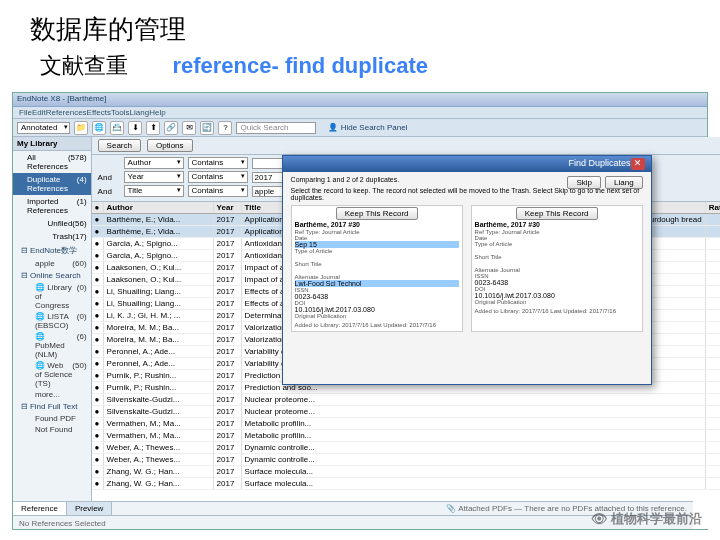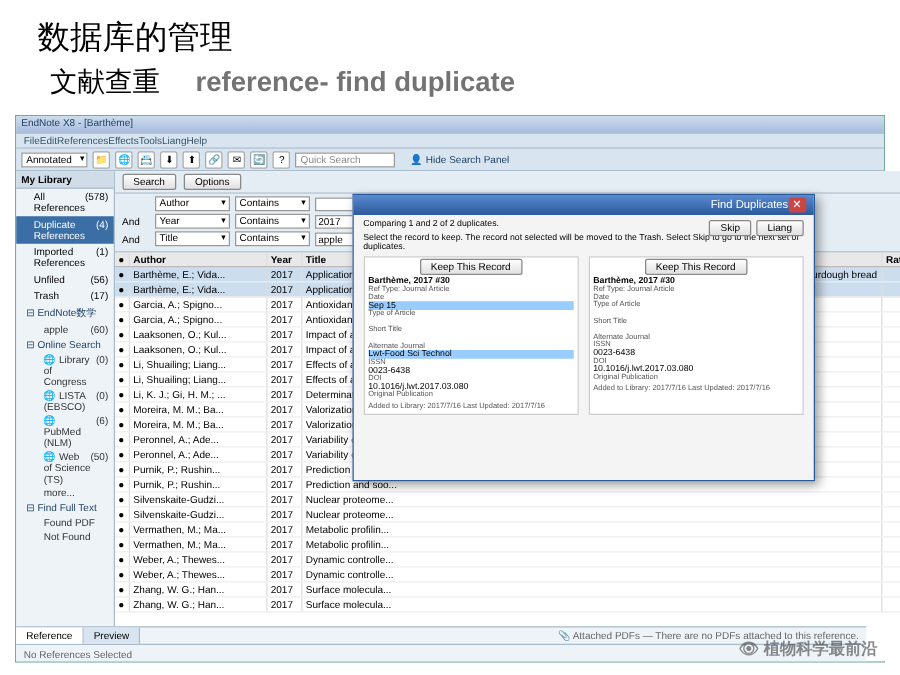--- a/index.html
+++ b/index.html
@@ -1,33 +1,33 @@
 <!DOCTYPE html>
 <html><head>
 <meta charset="utf-8">
 <style>
 *{margin:0;padding:0;box-sizing:border-box;font-family:"Microsoft YaHei",Arial,sans-serif}
 body{width:720px;height:540px;background:#fff;overflow:hidden;position:relative}
 .slide-title{font-size:26px;padding:12px 30px 4px}
 .slide-sub{padding:0 40px 6px}
-.sub-cn{font-size:22px;display:inline-block;margin-right:24px}
-.sub-en{font-size:22px;color:#737373;font-weight:bold;display:inline-block}
+.sub-cn{font-size:22px;display:inline-block;margin-right:40px}
+.sub-en{font-size:22px;color:#3b82f6;font-weight:bold;display:inline-block}
 .app{position:absolute;left:12px;right:12px;top:92px;bottom:10px;border:1px solid #7a9;background:#e8f0f8;font-size:9px}
 .titlebar{height:14px;background:linear-gradient(#cde,#abd);border-bottom:1px solid #8ac;font-size:8px;padding:1px 4px;color:#246}
 .menubar{height:12px;background:#d8e4f0;border-bottom:1px solid #abc;display:flex;padding:1px 6px;font-size:8px;color:#356}
 .toolbar{height:18px;background:#d8e4f0;border-bottom:1px solid #abc;display:flex;align-items:center;padding:0 4px;gap:4px}
 .dd{background:#fff;border:1px solid #999;height:12px;font-size:8px;padding:0 12px 0 3px;position:relative}
 .dd::after{content:"▾";position:absolute;right:2px;top:0;font-size:7px}
 .icon-btn{width:14px;height:14px;background:#fff;border:1px solid #aaa;border-radius:2px;font-size:8px;text-align:center;line-height:12px}
 .search-box{background:#fff;border:1px solid #999;height:12px;width:80px;font-size:8px;padding:0 3px;color:#888}
 .panel-link{font-size:8px;color:#246;margin-left:8px}
 .main{display:flex;height:calc(100% - 44px)}
 .sidebar{width:118px;background:#eef3f8;border-right:1px solid #abc;font-size:8px}
 .sb-hdr{background:#d0dce8;padding:2px 4px;border-bottom:1px solid #abc;font-weight:bold}
-.sb-item{padding:2px 4px 2px 14px;display:flex;justify-content:space-between;cursor:pointer}
+.sb-item{padding:2px 4px 2px 14px;display:flex;justify-content:flex-end;cursor:pointer}
 .sb-item.sel{background:#3a6ea5;color:#fff}
 .sb-group{padding:2px 4px 2px 8px;color:#246}
 .sb-sub{padding:1px 4px 1px 22px;display:flex;justify-content:space-between;color:#333}
 .content{flex:1;display:flex;flex-direction:column;background:#fff;position:relative}
 .search-bar{height:18px;background:#e4ecf4;border-bottom:1px solid #abc;display:flex;align-items:center;padding:0 6px;gap:6px}
 .btn{background:linear-gradient(#fefefe,#e0e0e0);border:1px solid #888;border-radius:2px;padding:1px 8px;font-size:8px;cursor:pointer}
 .filter-rows{background:#e4ecf4;border-bottom:1px solid #abc;padding:2px 6px;font-size:8px}
 .filter-row{display:flex;gap:4px;align-items:center;margin-bottom:2px}
 .filter-row .dd{width:60px}
 .filter-row input{border:1px solid #999;height:11px;width:100px;font-size:8px;padding:0 2px}

